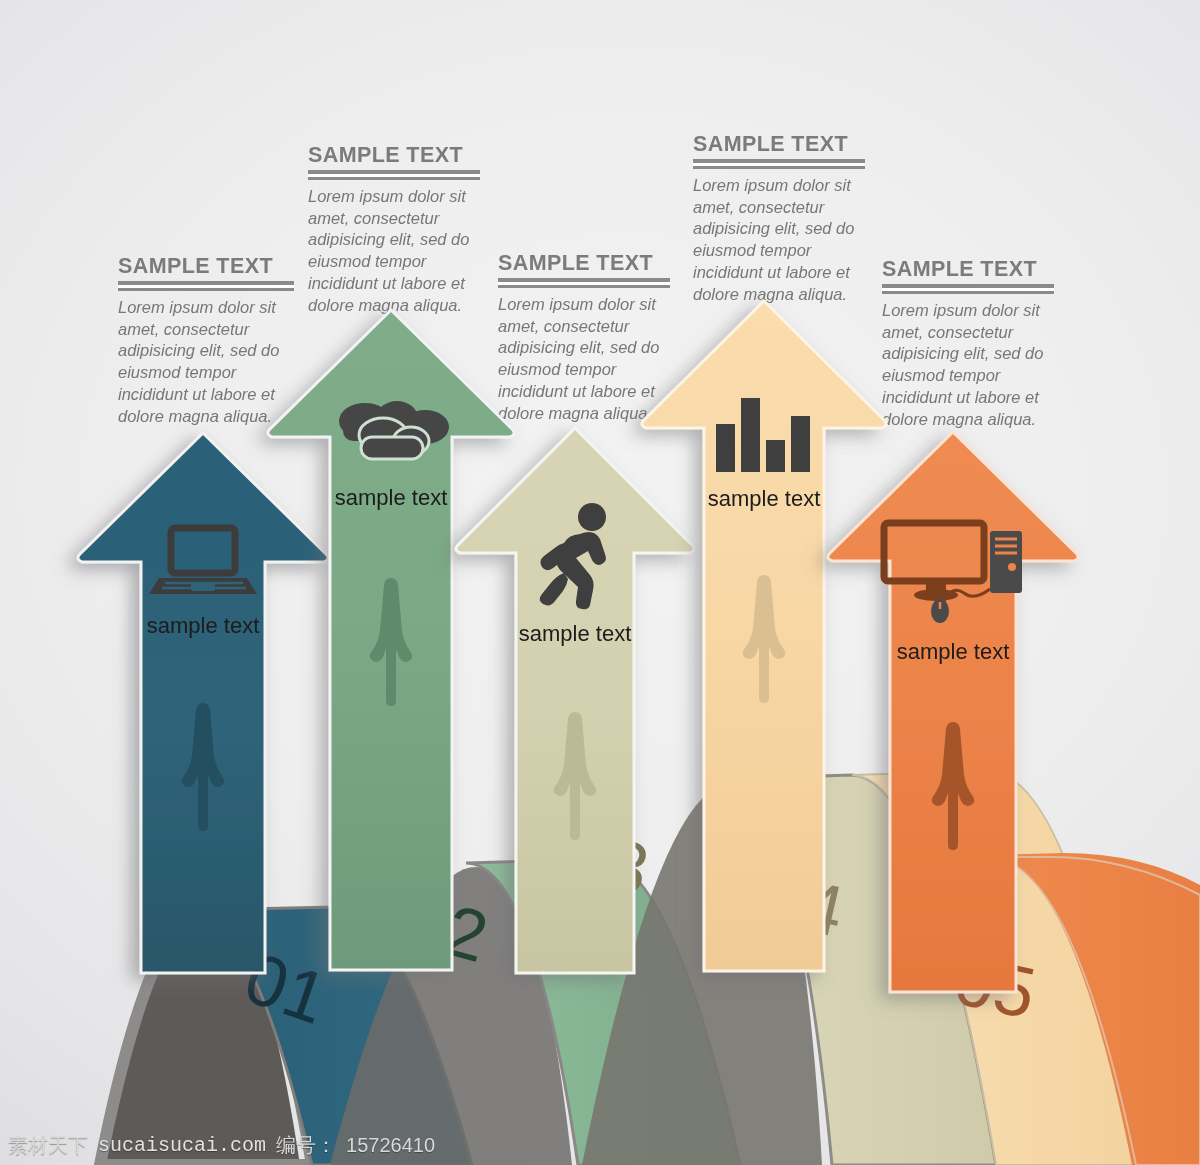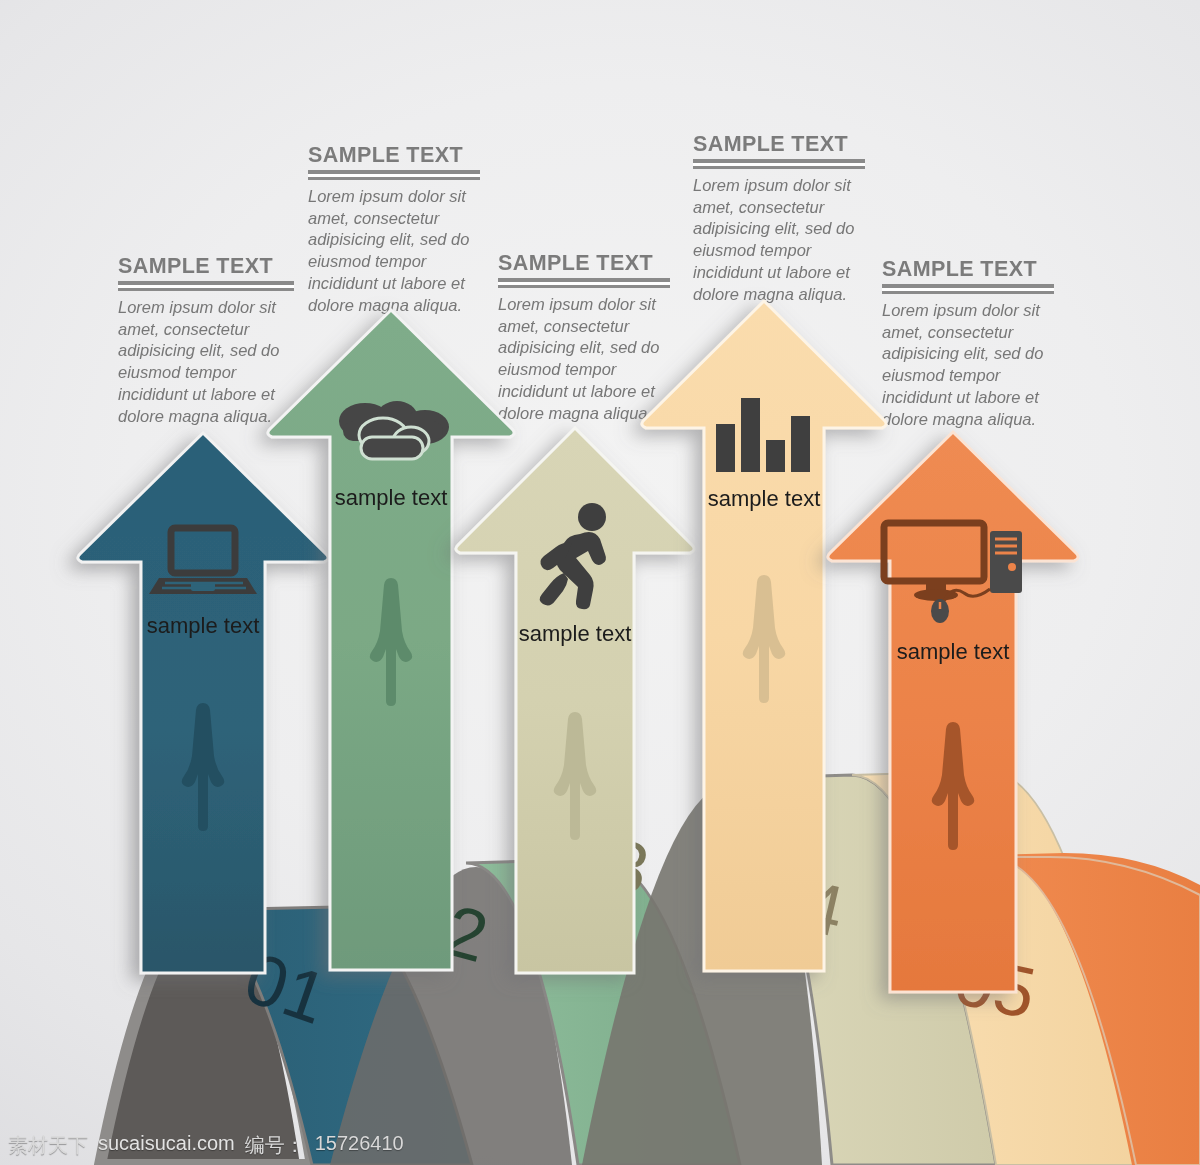--- a/index.html
+++ b/index.html
@@ -46,26 +46,26 @@
   #ribbon{position:absolute;left:0;top:735px;width:1200px;height:430px;}
   #ribbon svg{display:block;overflow:visible;}
   .rnum{
     position:absolute;font-size:72px;color:#333;
     font-family:"Liberation Sans", sans-serif;
   }
 
   
   #watermark{
     position:absolute;left:8px;bottom:6px;
-    display:flex;align-items:flex-start;gap:10px;
+    display:flex;align-items:center;gap:10px;
     font-size:20px;color:#d9d9d9;
     text-shadow:0 1px 1px rgba(0,0,0,.35);
     z-index:60;white-space:nowrap;
   }
-  #watermark .wm-site{color:#e3e3e3;}
+  #watermark .wm-site{color:#e3e3e3;font-family:Liberation Mono, monospace;}
 </style>
 </head>
 <body>
 
 <div id="stage">
 
   <div class="arrow" style="left:72px;top:428px;width:262px;height:540px;z-index:10;">
     <svg width="262" height="545" viewBox="0 0 262 545">
       <defs>
         <linearGradient id="g1" x1="0" y1="0" x2="0" y2="1">

